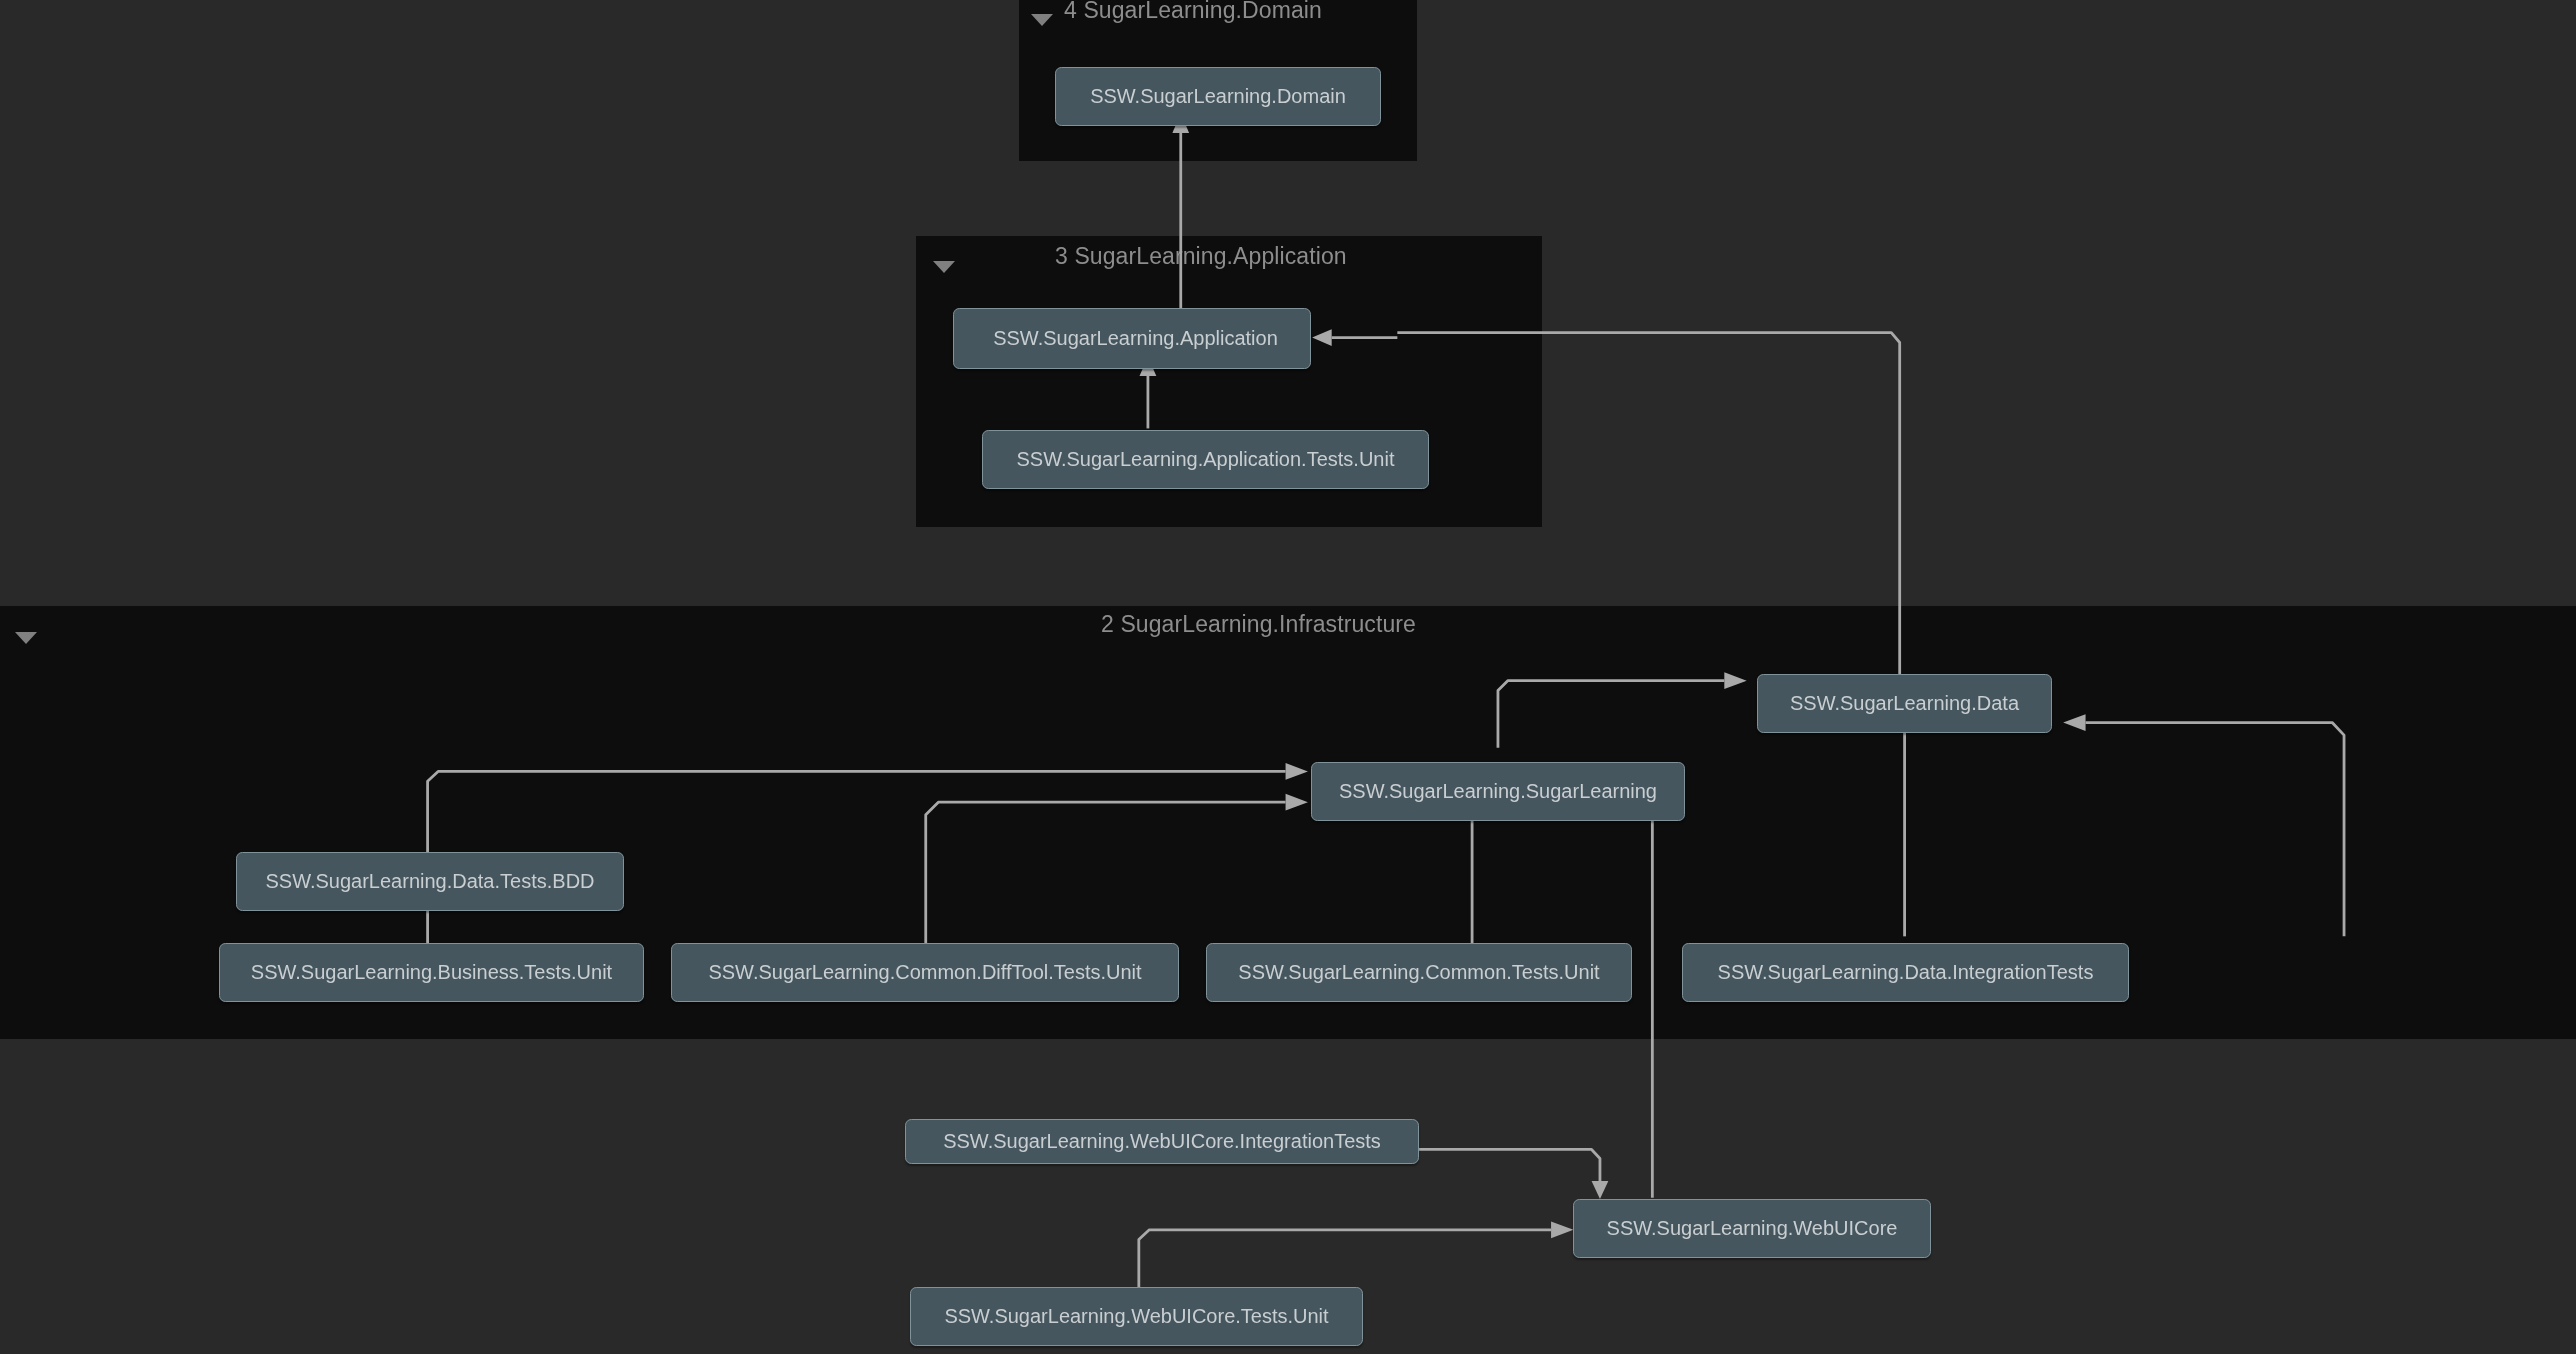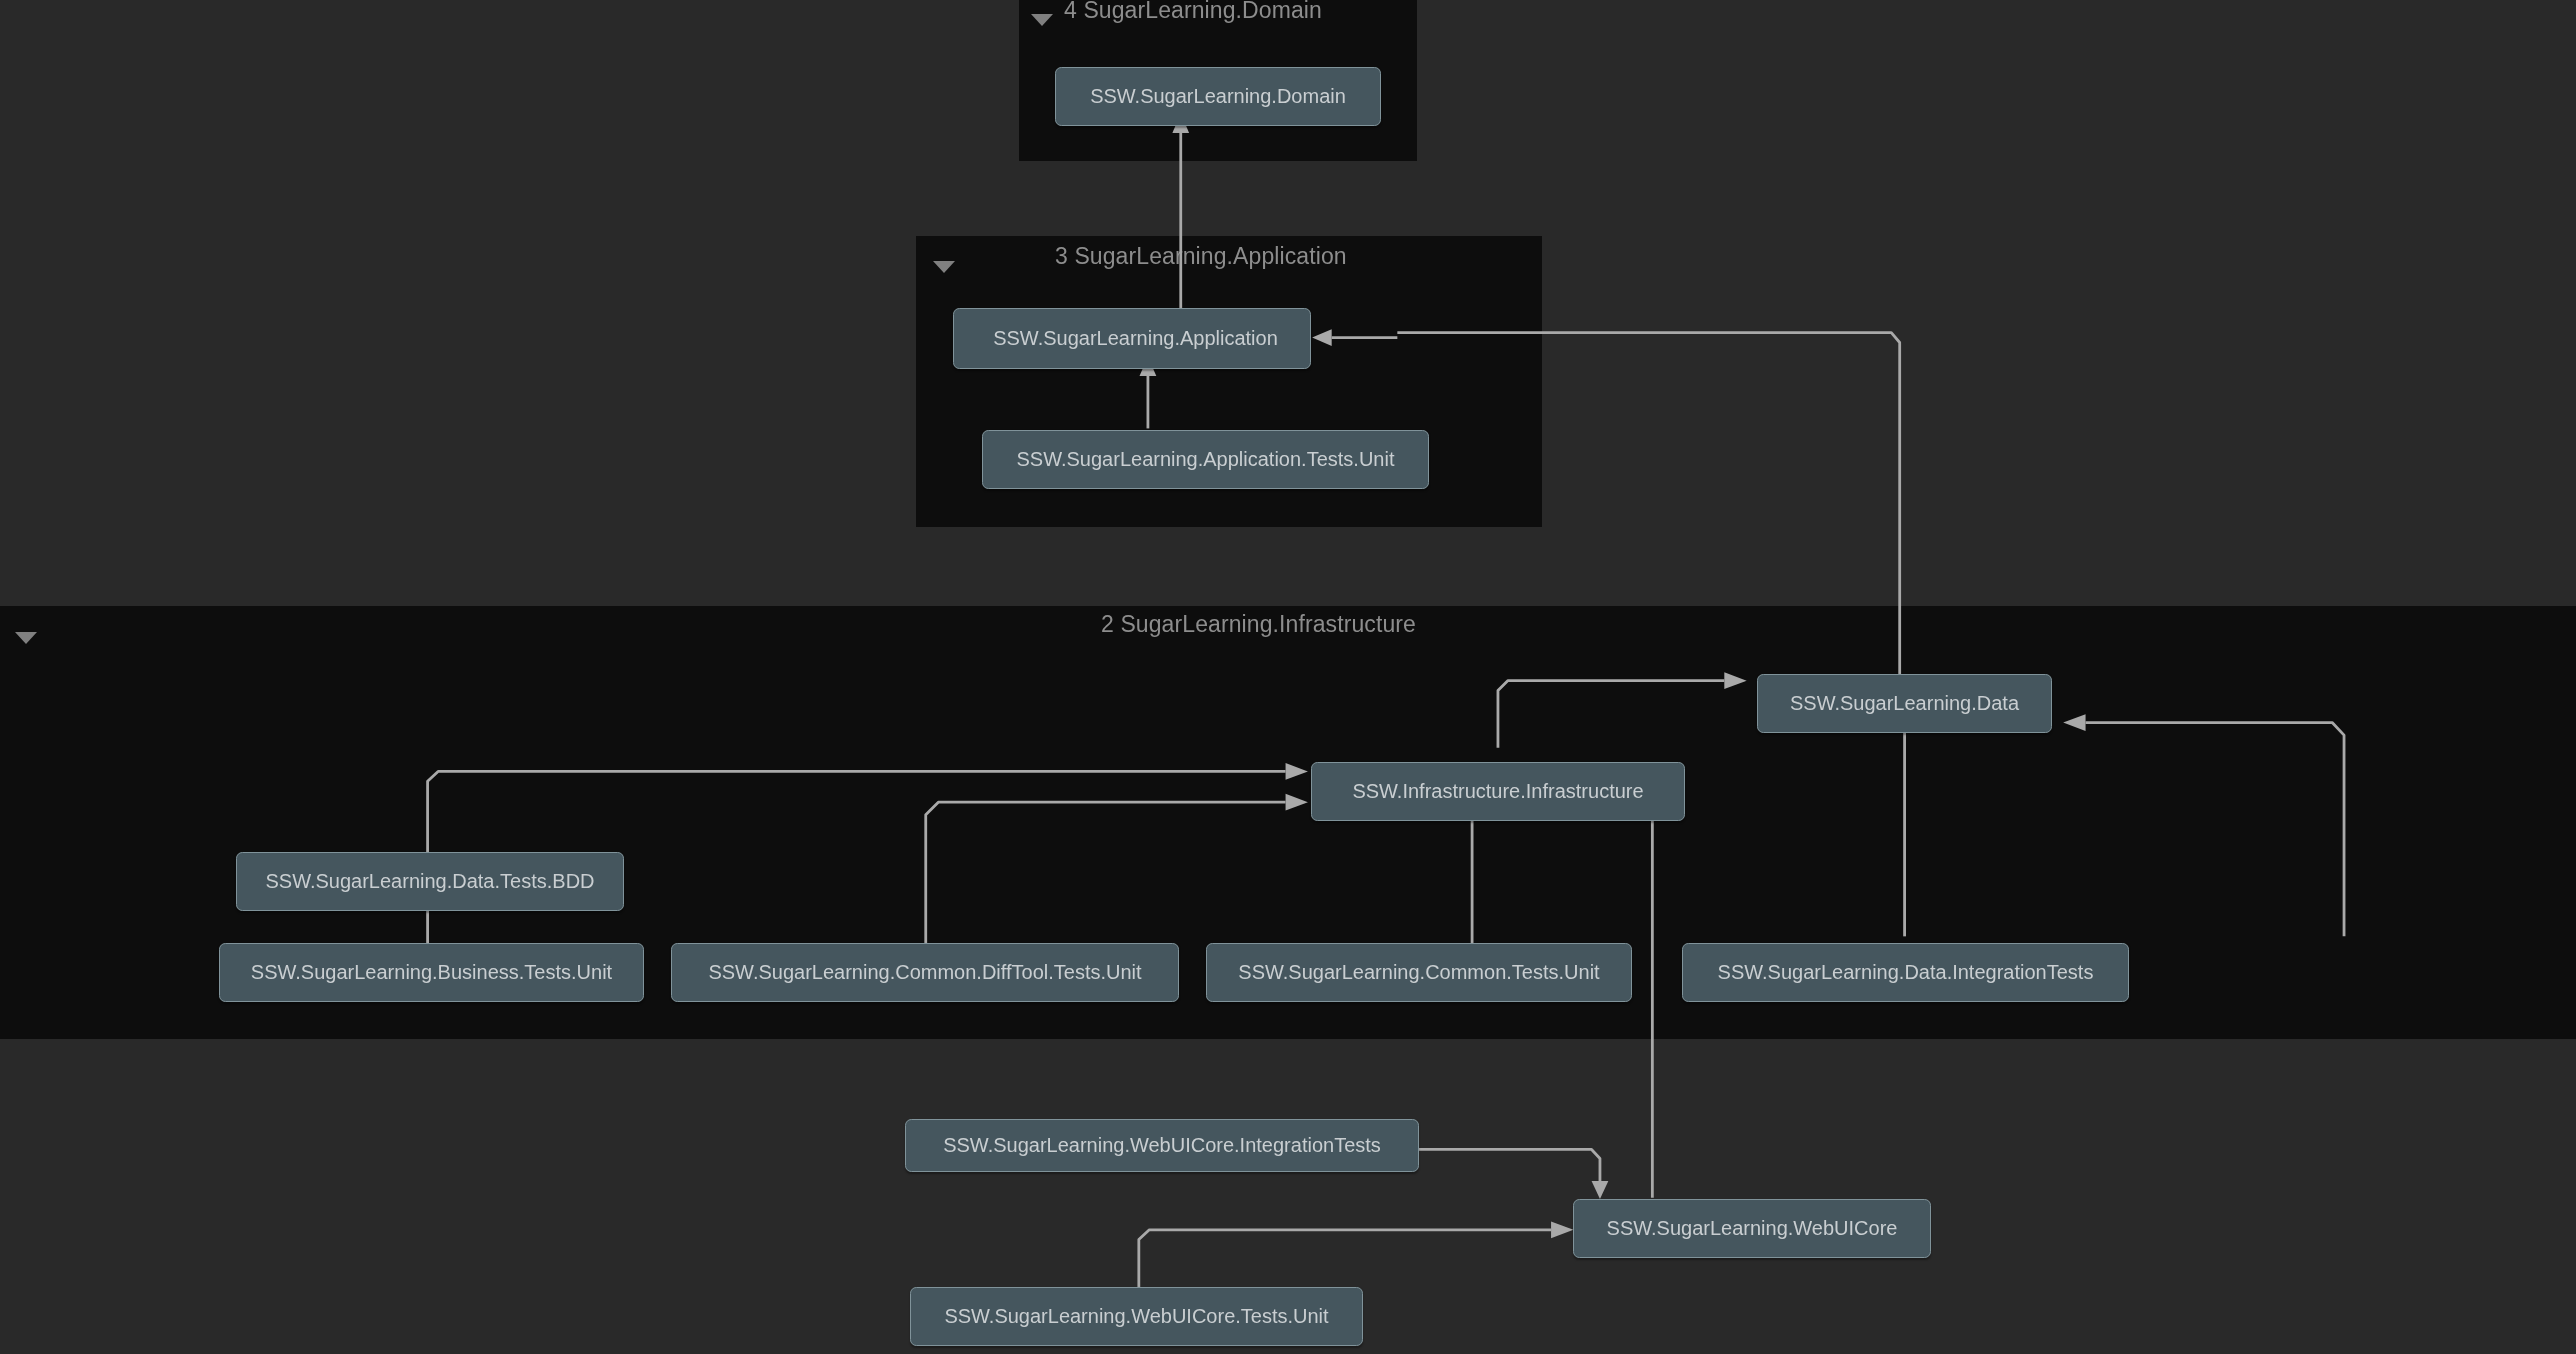--- a/index.html
+++ b/index.html
@@ -112,21 +112,21 @@
 
   <div class="node" style="left:982px;top:430px;width:447px;height:59px;">
     <span>SSW.SugarLearning.Application.Tests.Unit</span>
   </div>
 
   <div class="node" style="left:1757px;top:652px;width:295px;height:59px;margin-top:22px;">
     <span>SSW.SugarLearning.Data</span>
   </div>
 
   <div class="node" style="left:1311px;top:762px;width:374px;height:59px;">
-    <span>SSW.Infrastructure.Infrastructure</span>
+    <span>SSW.SugarLearning.SugarLearning</span>
   </div>
 
   <div class="node" style="left:236px;top:852px;width:388px;height:59px;">
     <span>SSW.SugarLearning.Data.Tests.BDD</span>
   </div>
 
   <div class="node" style="left:219px;top:943px;width:425px;height:59px;">
     <span>SSW.SugarLearning.Business.Tests.Unit</span>
   </div>
 
@@ -136,21 +136,21 @@
 
   <div class="node" style="left:1206px;top:943px;width:426px;height:59px;">
     <span>SSW.SugarLearning.Common.Tests.Unit</span>
   </div>
 
   <div class="node" style="left:1682px;top:943px;width:447px;height:59px;align-items:center;">
     <span>SSW.SugarLearning.Data.IntegrationTests</span>
   </div>
 
 
-  <div class="node" style="left:905px;top:1119px;width:514px;height:53px;">
+  <div class="node" style="left:905px;top:1119px;width:514px;height:45px;">
     <span>SSW.SugarLearning.WebUICore.IntegrationTests</span>
   </div>
 
   <div class="node" style="left:1573px;top:1199px;width:358px;height:59px;">
     <span>SSW.SugarLearning.WebUICore</span>
   </div>
 
   <div class="node" style="left:910px;top:1287px;width:453px;height:59px;">
     <span>SSW.SugarLearning.WebUICore.Tests.Unit</span>
   </div>

